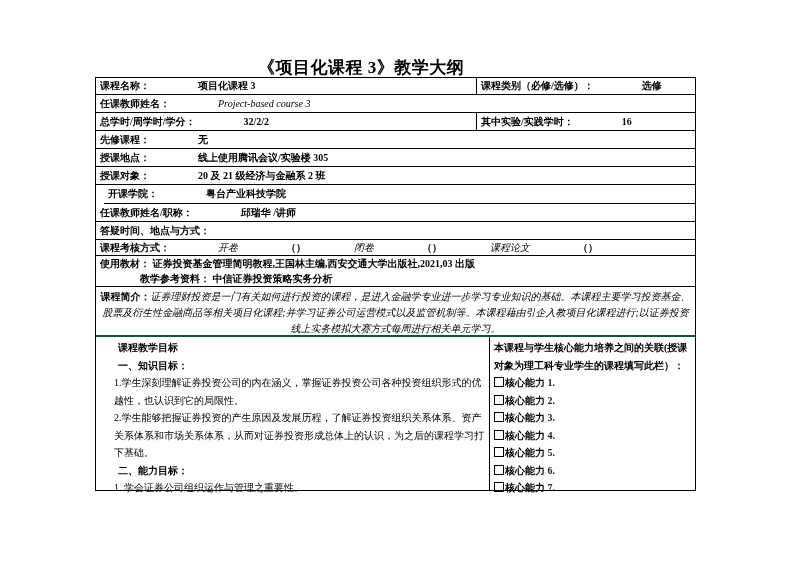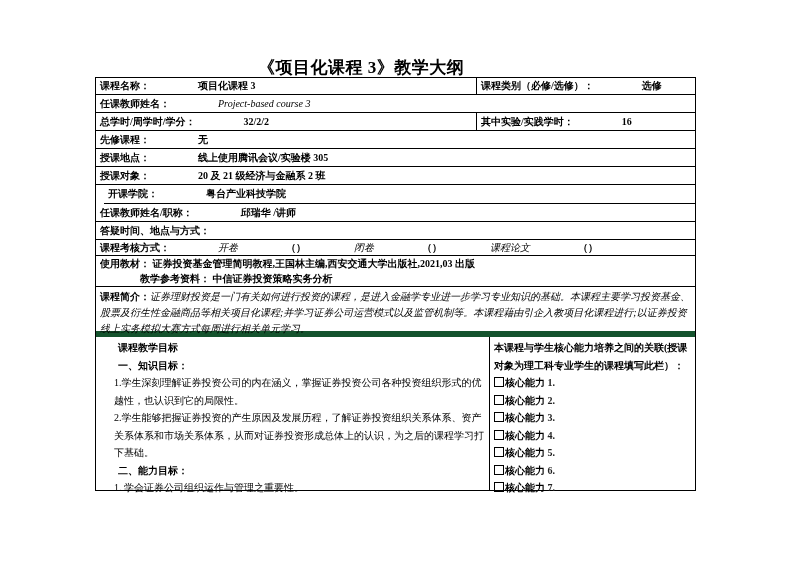--- a/index.html
+++ b/index.html
@@ -124,21 +124,21 @@
     <div style="white-space:nowrap; overflow:hidden;">
       <span class="lbl">使用教材：</span>
       <span class="val-bold">证券投资基金管理简明教程,王国林主编,西安交通大学出版社,2021,03 出版</span>
     </div>
     <div style="white-space:nowrap;padding-left:40px;">
       <span class="lbl">教学参考资料：</span>
       <span class="val-bold">中信证券投资策略实务分析</span>
     </div>
   </div>
 
-  <div style="border-bottom:6px solid #14532d; box-sizing:border-box; height:50px;">
+  <div style="border-bottom:2px solid #14532d; box-sizing:border-box; height:50px;text-align:center;">
     <div class="intro">
       <span class="lbl">课程简介：</span><span class="val">证券理财投资是一门有关如何进行投资的课程，是进入金融学专业进一步学习专业知识的基础。本课程主要学习投资基金、股票及衍生性金融商品等相关项目化课程;并学习证券公司运营模式以及监管机制等。本课程藉由引企入教项目化课程进行;以证券投资线上实务模拟大赛方式每周进行相关单元学习。</span>
     </div>
   </div>
 
   <div class="bottom">
     <div class="bl">
       <div class="ind lbl">课程教学目标</div>
       <div class="ind lbl">一、知识目标：</div>
       <div class="ind2" style="text-indent:0;">1.学生深刻理解证券投资公司的内在涵义，掌握证券投资公司各种投资组织形式的优越性，也认识到它的局限性。</div>

